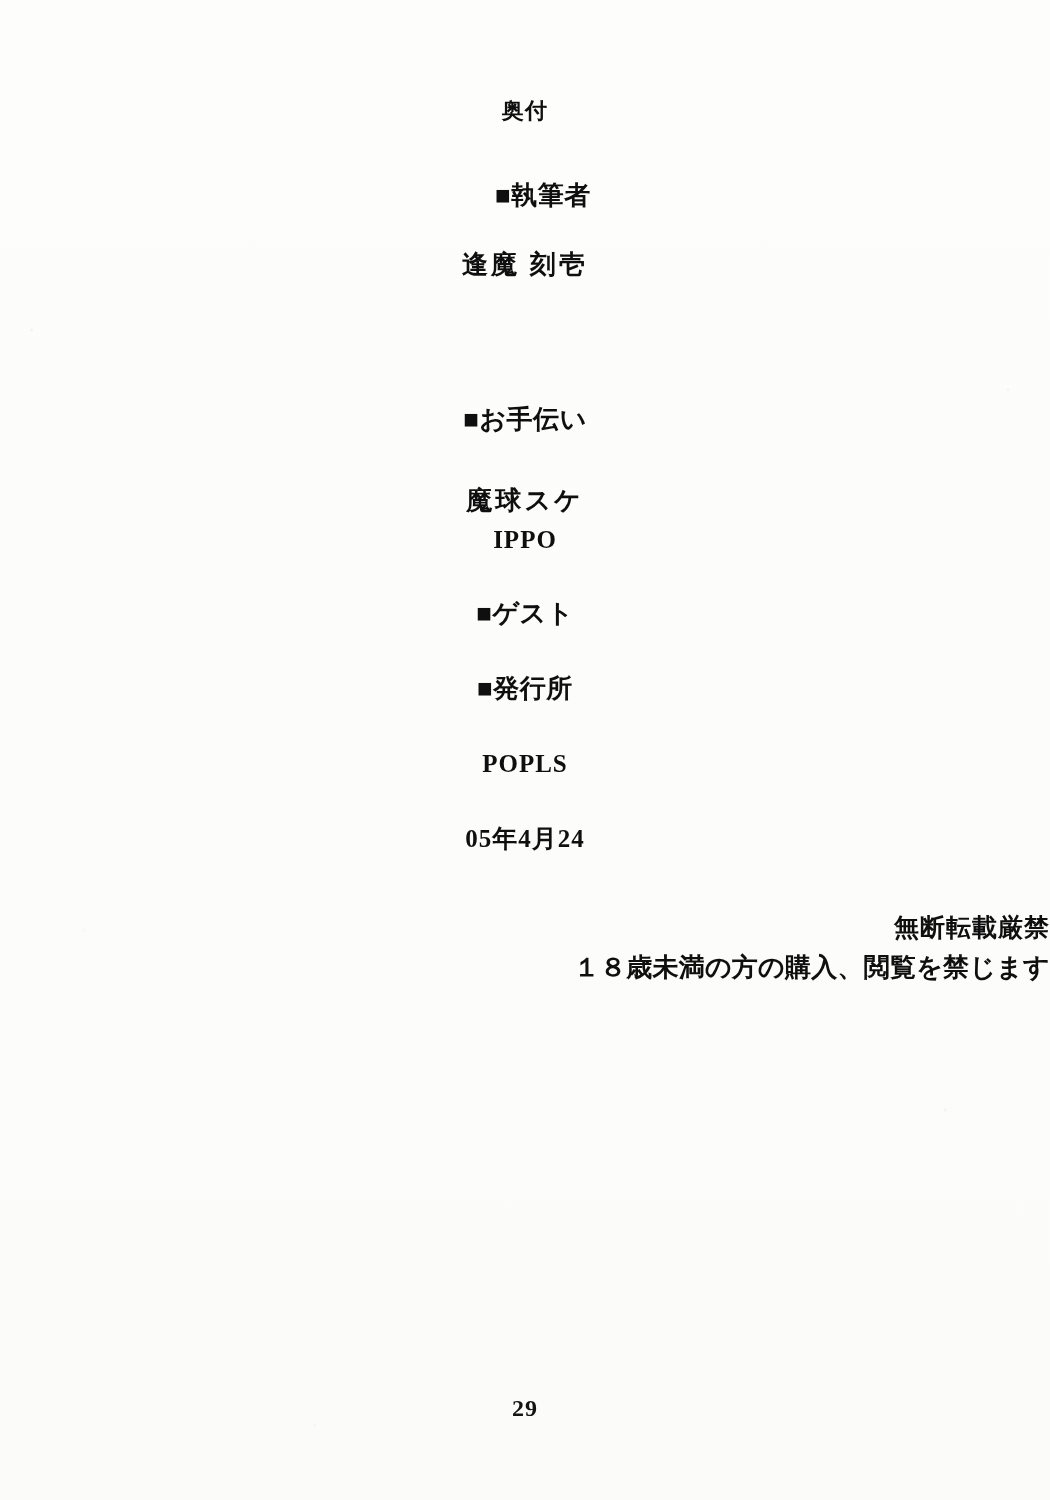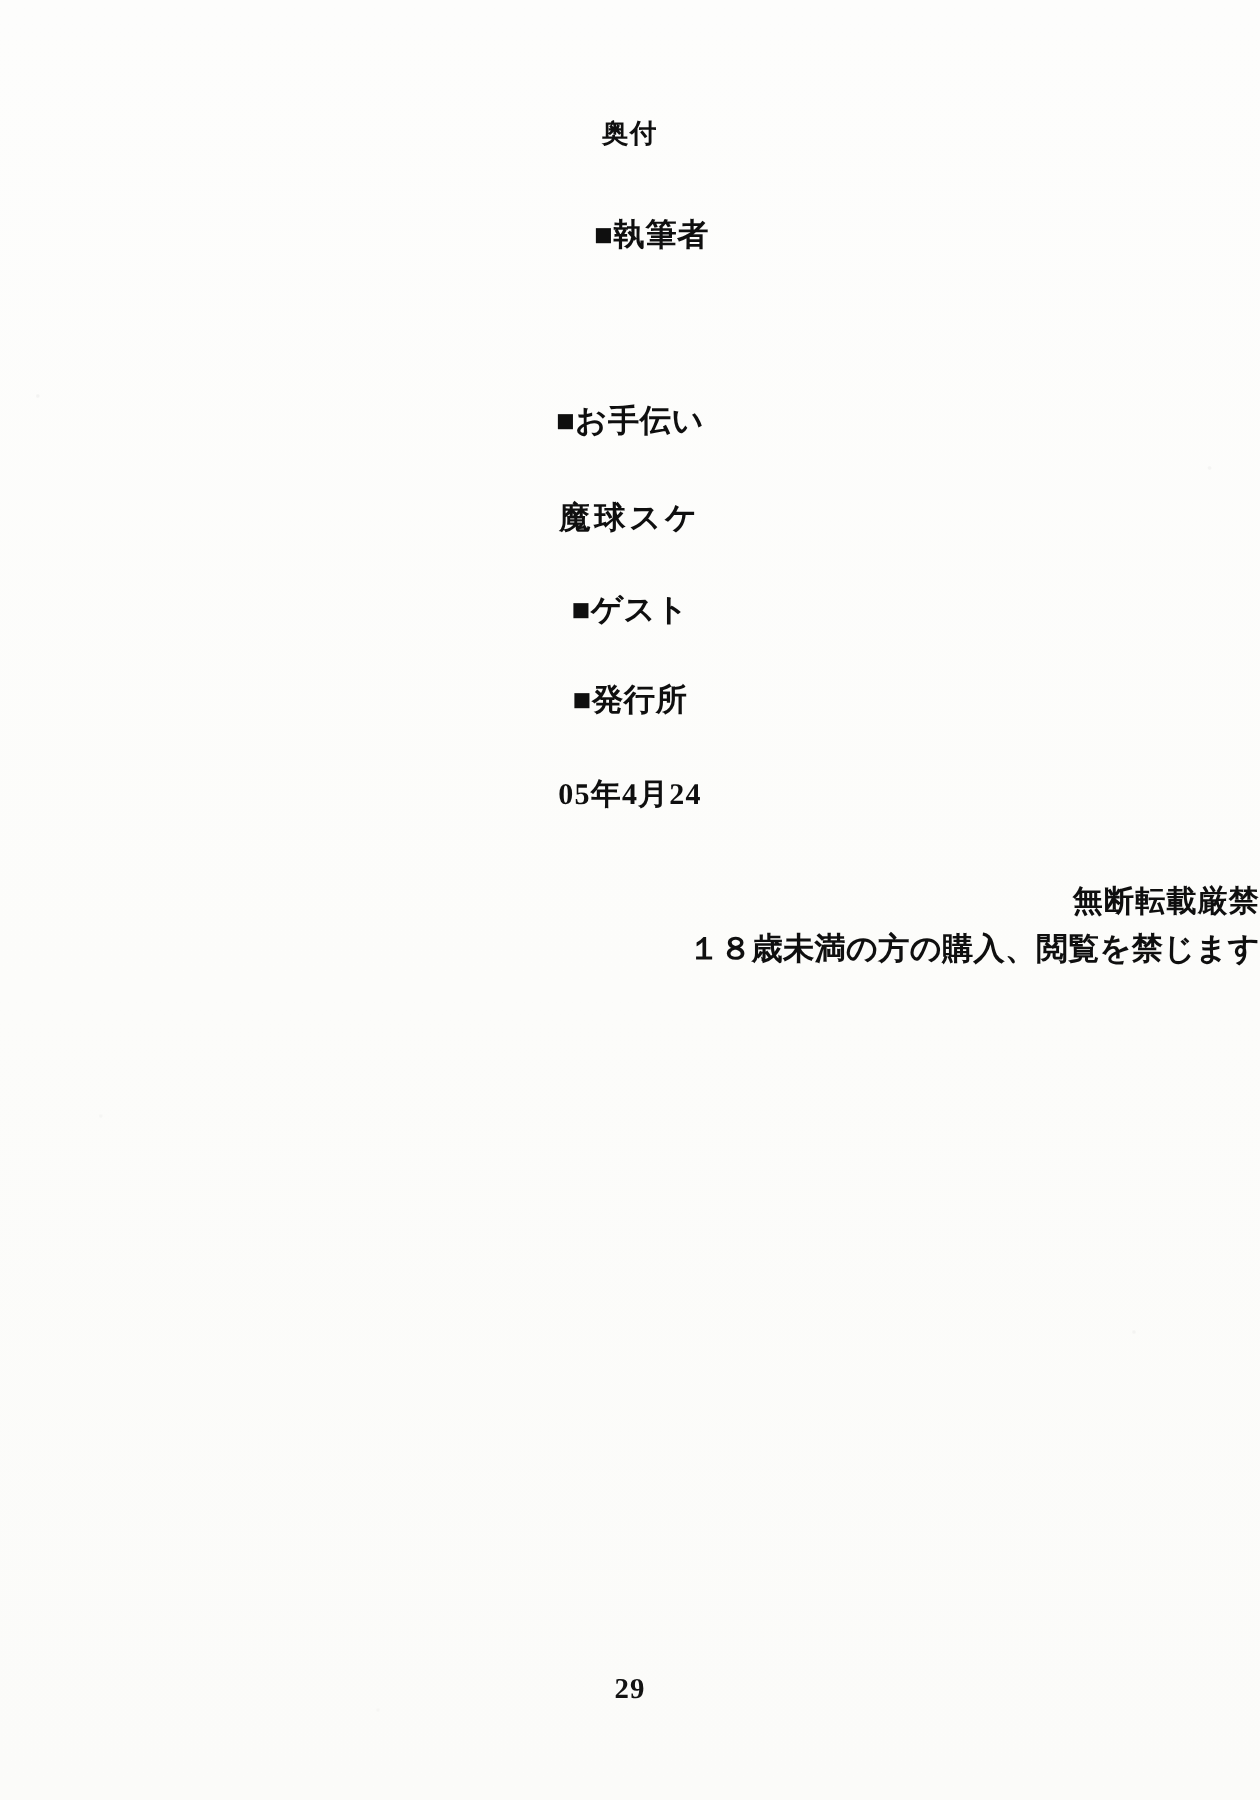--- a/index.html
+++ b/index.html
@@ -96,27 +96,30 @@
 </head>
 <body>
 
 <div class="page"></div>
 
 <div class="colophon">
 
   <div class="line title">奥付</div>
 
   <div class="line heading sp-1">■執筆者</div>
+  <div class="line value sp-2">逢魔 刻壱</div>
 
   <div class="line heading sp-3">■お手伝い</div>
   <div class="line value sp-4">魔球スケ</div>
+  <div class="line value-latin sp-5">IPPO</div>
 
   <div class="line heading sp-6">■ゲスト</div>
 
   <div class="line heading sp-7">■発行所</div>
+  <div class="line value-latin sp-8">POPLS</div>
 
   <div class="line value-latin sp-10">05年4月24</div>
 
   <div class="notice-block">
     <div class="line notice-1">無断転載厳禁</div>
     <div class="line notice-2">１８歳未満の方の購入、閲覧を禁じます</div>
   </div>
 
 </div>
 

